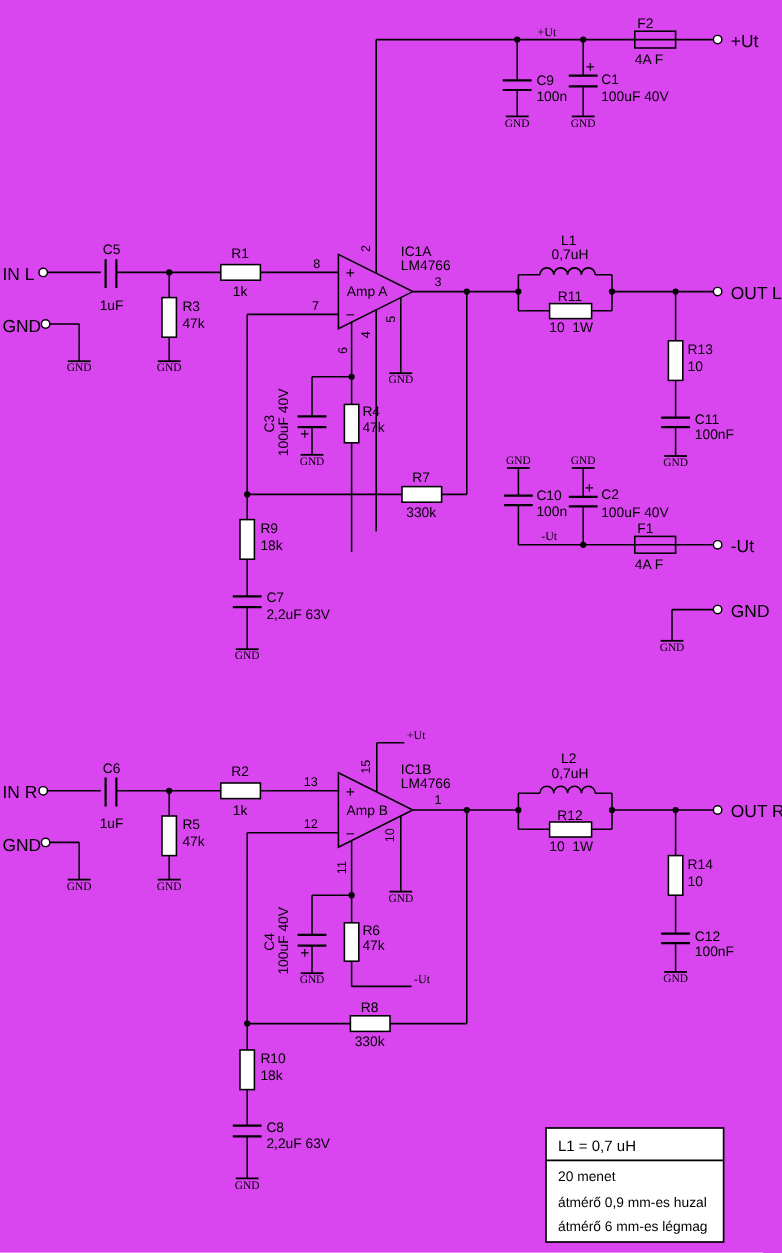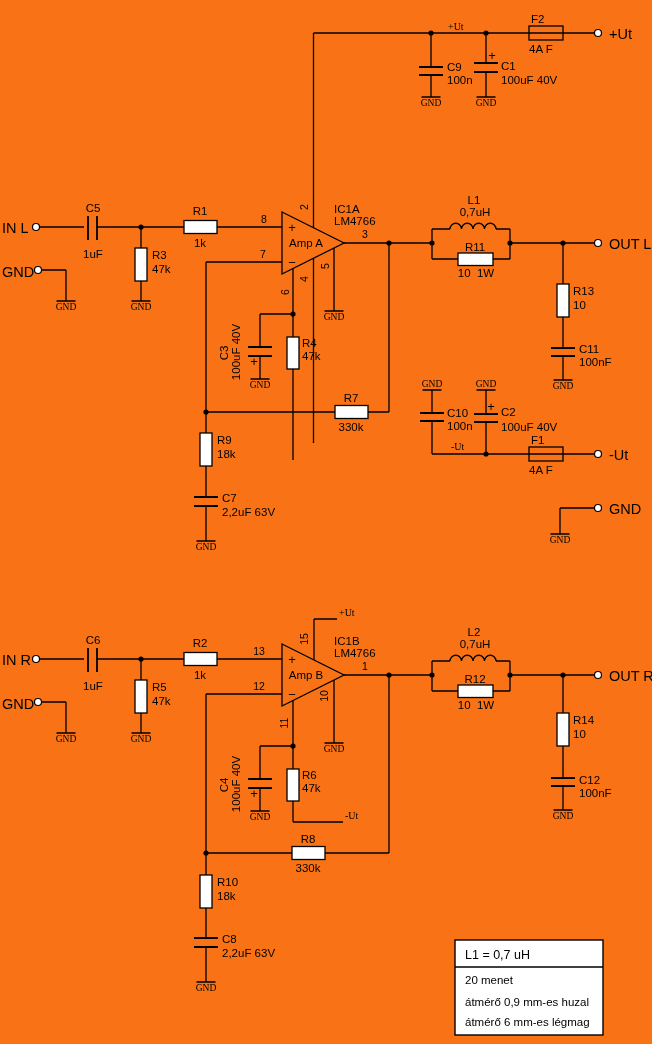--- a/index.html
+++ b/index.html
@@ -1,16 +1,16 @@
 <!DOCTYPE html>
 <html><head>
 <meta charset="utf-8">
 <style>
   html,body{margin:0;padding:0;background:#ffffff;}
-  .canvas{position:relative;width:652px;height:1044px;background:#f97316;overflow:hidden;}
+  .canvas{position:relative;width:652px;height:1044px;background:#d946ef;overflow:hidden;}
   svg{display:block;}
   svg text{white-space:pre;fill:#000;font-family:"Liberation Sans",sans-serif;}
   .t12{font-size:11.5px;}
   .t15{font-size:14.5px;}
   .t10{font-size:10.5px;}
   .sign{font-size:13px;}
   .note-t{font-size:12.5px;}
   .gndt{font-family:"Liberation Serif",serif;font-size:9.5px;}
   .net{font-family:"Liberation Serif",serif;font-size:10px;}
   .mid{text-anchor:middle;}

